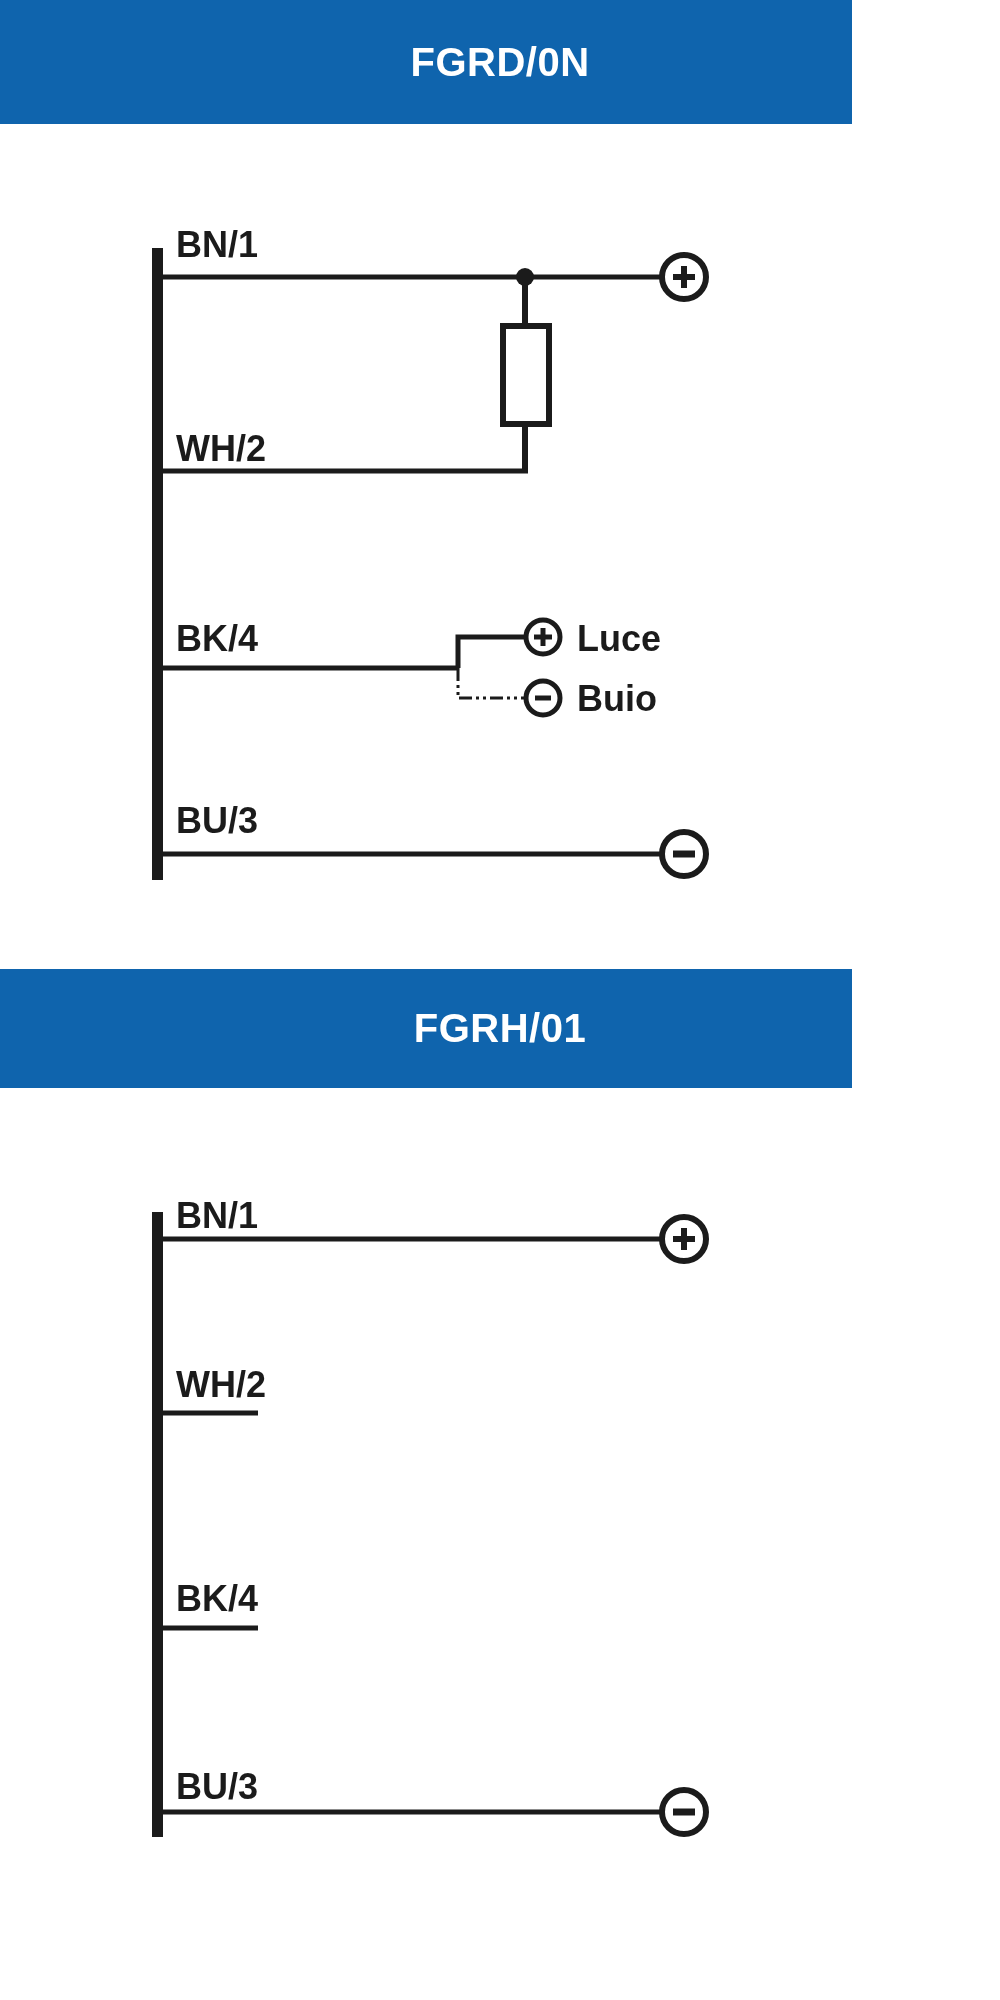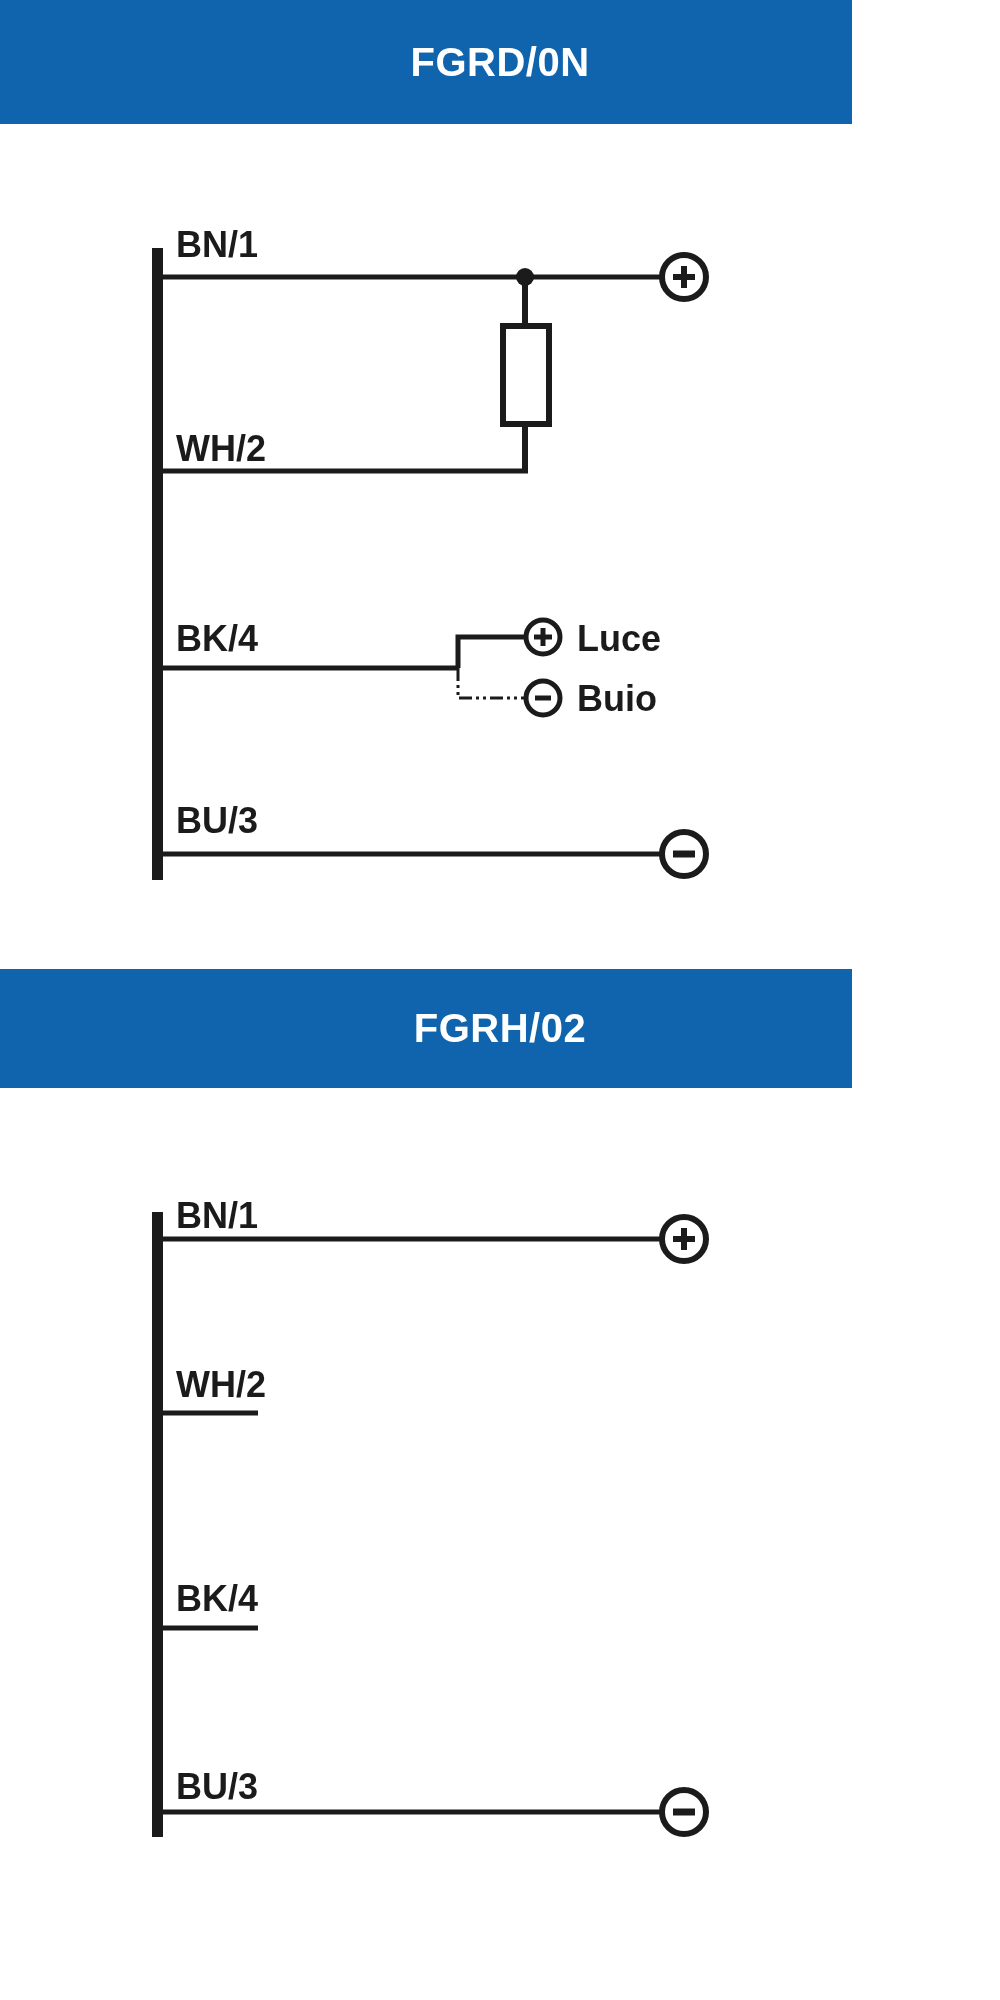--- a/index.html
+++ b/index.html
@@ -45,21 +45,21 @@
 </head>
 <body>
 
 <div class="page">
 
   <div class="header-bar header-1">
     <span>FGRD/0N</span>
   </div>
 
   <div class="header-bar header-2">
-    <span>FGRH/02</span>
+    <span>FGRH/01</span>
   </div>
 
   <svg class="diagram-layer" width="1000" height="2000" viewBox="0 0 1000 2000">
 
     <g>
 
       <rect x="152" y="248" width="11" height="632" fill="#1b1b1b"></rect>
 
       <text x="176" y="257">BN/1</text>
       <line x1="163" y1="277" x2="662" y2="277" stroke="#1b1b1b" stroke-width="5"></line>

